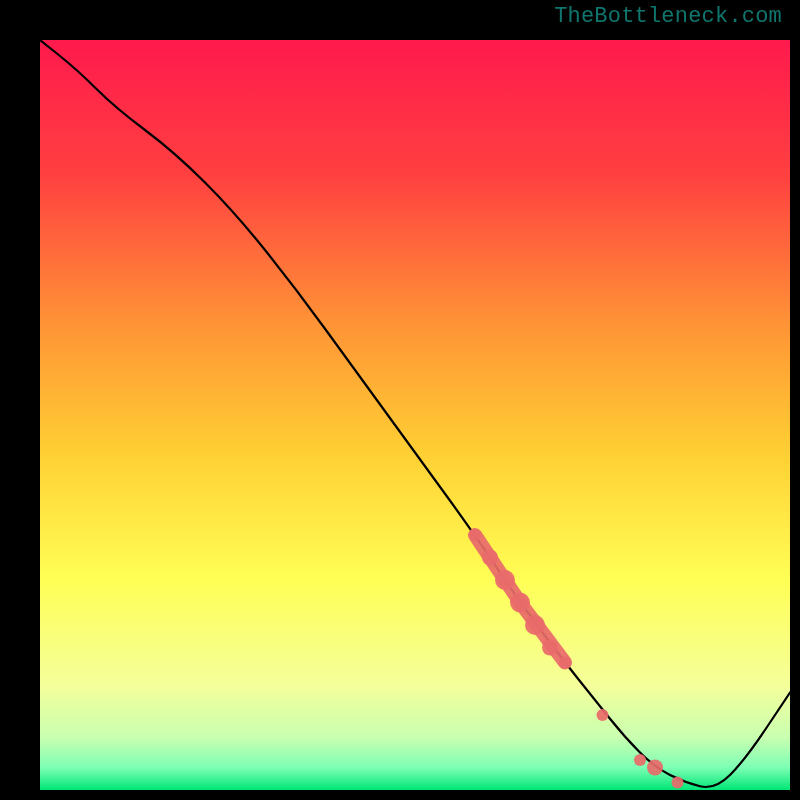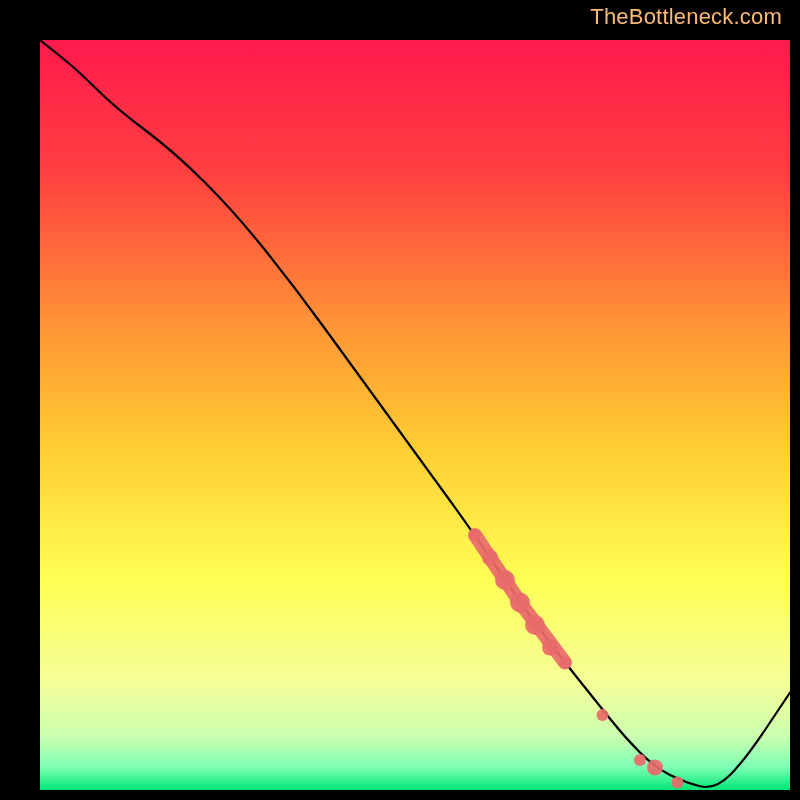--- a/index.html
+++ b/index.html
@@ -21,24 +21,24 @@
     overflow: hidden;
   }
   .gradient-bg {
     position: absolute;
     left: 0; top: 0; width: 100%; height: 100%;
   }
   .watermark {
     position: absolute;
     top: 4px;
     right: 18px;
-    font-family: Liberation Sans, sans-serif;
+    font-family: Liberation Mono, monospace;
     font-size: 22px;
     font-weight: 500;
-    color: #fdba74;
+    color: #0f766e;
     letter-spacing: 0.2px;
   }
   svg.curve {
     position: absolute;
     left: 0; top: 0;
     width: 750px; height: 750px;
     overflow: visible;
   }
 </style>
 </head>

